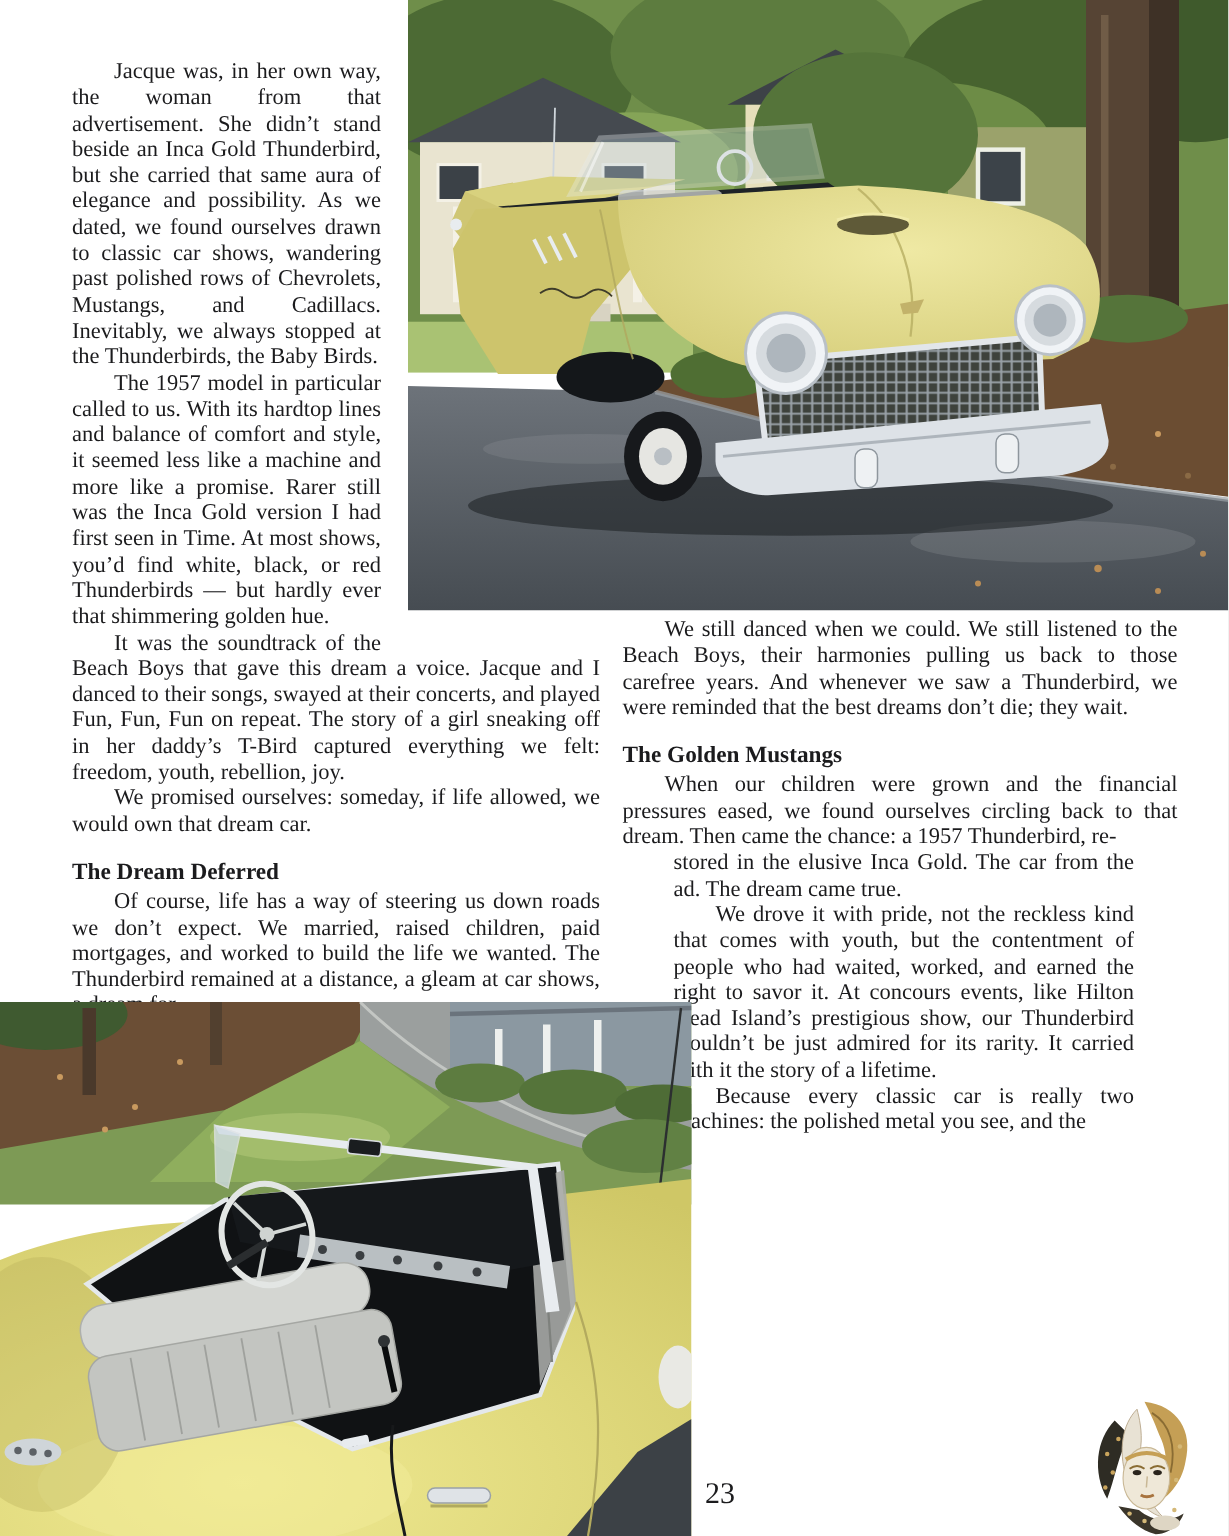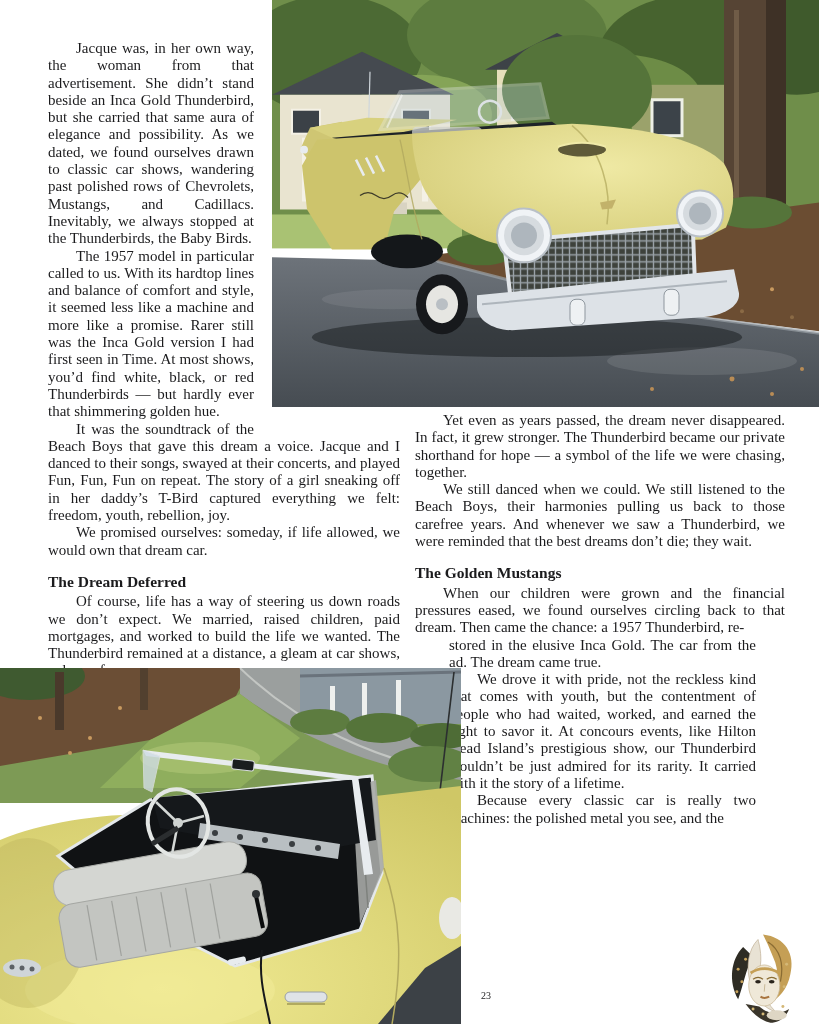--- a/index.html
+++ b/index.html
@@ -13,21 +13,21 @@
   .page h3{margin:14px 0 3px 0;font-size:15.5px;line-height:17.3px;font-weight:bold;}
   .col-left{position:absolute;left:48px;top:40px;width:352px;}
   .spacer-topphoto{float:right;width:146px;height:395px;}
   .col-right{position:absolute;left:415px;top:412px;width:370px;}
   .wrap-right{margin-left:34px;width:307px;}
   .closing-wrap{width:240px;}
   .photo-top{position:absolute;left:272px;top:0;width:547px;height:407px;}
   .photo-bottom{position:absolute;left:0;top:668px;width:461px;height:356px;}
   .photo-top svg,.photo-bottom svg,.mask-emblem svg{display:block;width:100%;height:100%;}
   .mask-emblem{position:absolute;left:724px;top:932px;width:78px;height:92px;}
-  .page-number{position:absolute;left:481px;top:987px;font-size:10px;line-height:18px;}
+  .page-number{position:absolute;left:470px;top:987px;font-size:20px;line-height:18px;}
 </style>
 </head>
 <body>
 
 <div class="page">
 
   <div class="photo-top" role="img" aria-label="Inca Gold 1957 Ford Thunderbird convertible, front three-quarter view, parked on a tree-lined suburban street with houses behind">
     <svg viewBox="0 0 547 408" preserveAspectRatio="none">
       <defs>
         <linearGradient id="roadG" x1="0" y1="0" x2="0" y2="1">
@@ -167,21 +167,20 @@
     <div class="spacer-topphoto"></div>
     <p>Jacque was, in her own way, the woman from that advertisement. She didn’t stand beside an Inca Gold Thunderbird, but she carried that same aura of elegance and possibility. As we dated, we found ourselves drawn to classic car shows, wandering past polished rows of Chevrolets, Mustangs, and Cadillacs. Inevitably, we always stopped at the Thunderbirds, the Baby Birds.</p>
     <p>The 1957 model in particular called to us. With its hardtop lines and balance of comfort and style, it seemed less like a machine and more like a promise. Rarer still was the Inca Gold version I had first seen in Time. At most shows, you’d find white, black, or red Thunderbirds — but hardly ever that shimmering golden hue.</p>
     <p>It was the soundtrack of the Beach Boys that gave this dream a voice. Jacque and I danced to their songs, swayed at their concerts, and played Fun, Fun, Fun on repeat. The story of a girl sneaking off in her daddy’s T-Bird captured everything we felt: freedom, youth, rebellion, joy.</p>
     <p>We promised ourselves: someday, if life allowed, we would own that dream car.</p>
     <h3>The Dream Deferred</h3>
     <p>Of course, life has a way of steering us down roads we don’t expect. We married, raised children, paid mortgages, and worked to build the life we wanted. The Thunderbird remained at a distance, a gleam at car shows, a dream for</p>
   </div>
 
   <div class="col-right">
-    <p>Yet even as years passed, the dream never disappeared. In fact, it grew stronger. The Thunderbird became our private shorthand for hope — a symbol of the life we were chasing, together.</p>
     <p>We still danced when we could. We still listened to the Beach Boys, their harmonies pulling us back to those carefree years. And whenever we saw a Thunderbird, we were reminded that the best dreams don’t die; they wait.</p>
     <h3>The Golden Mustangs</h3>
     <p>When our children were grown and the financial pressures eased, we found ourselves circling back to that dream. Then came the chance: a 1957 Thunderbird, re-</p>
     <div class="wrap-right">
       <p class="noindent">stored in the elusive Inca Gold. The car from the ad. The dream came true.</p>
       <p>We drove it with pride, not the reckless kind that comes with youth, but the contentment of people who had waited, worked, and earned the right to savor it. At concours events, like Hilton Head Island’s prestigious show, our Thunderbird wouldn’t be just admired for its rarity. It carried with it the story of a lifetime.</p>
       <p>Because every classic car is really two machines: the polished metal you see, and the</p>
     </div>
   </div>
 

